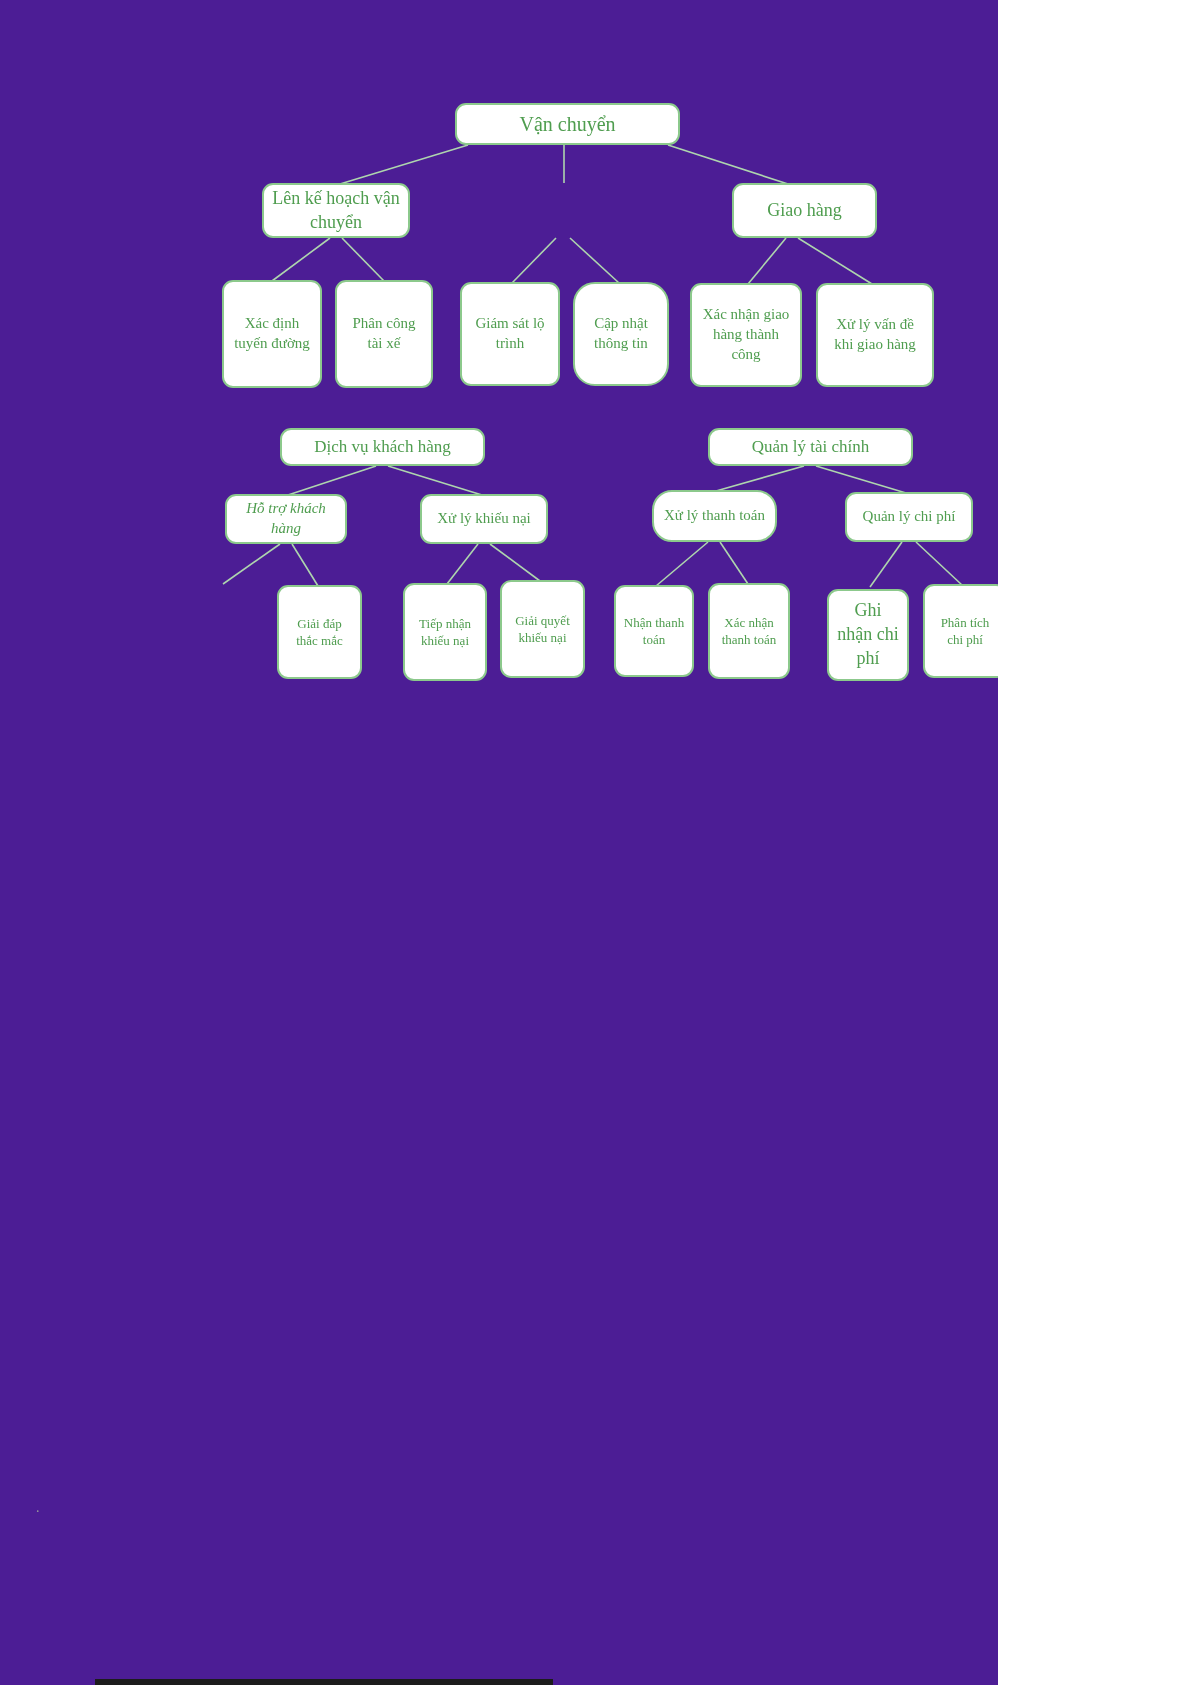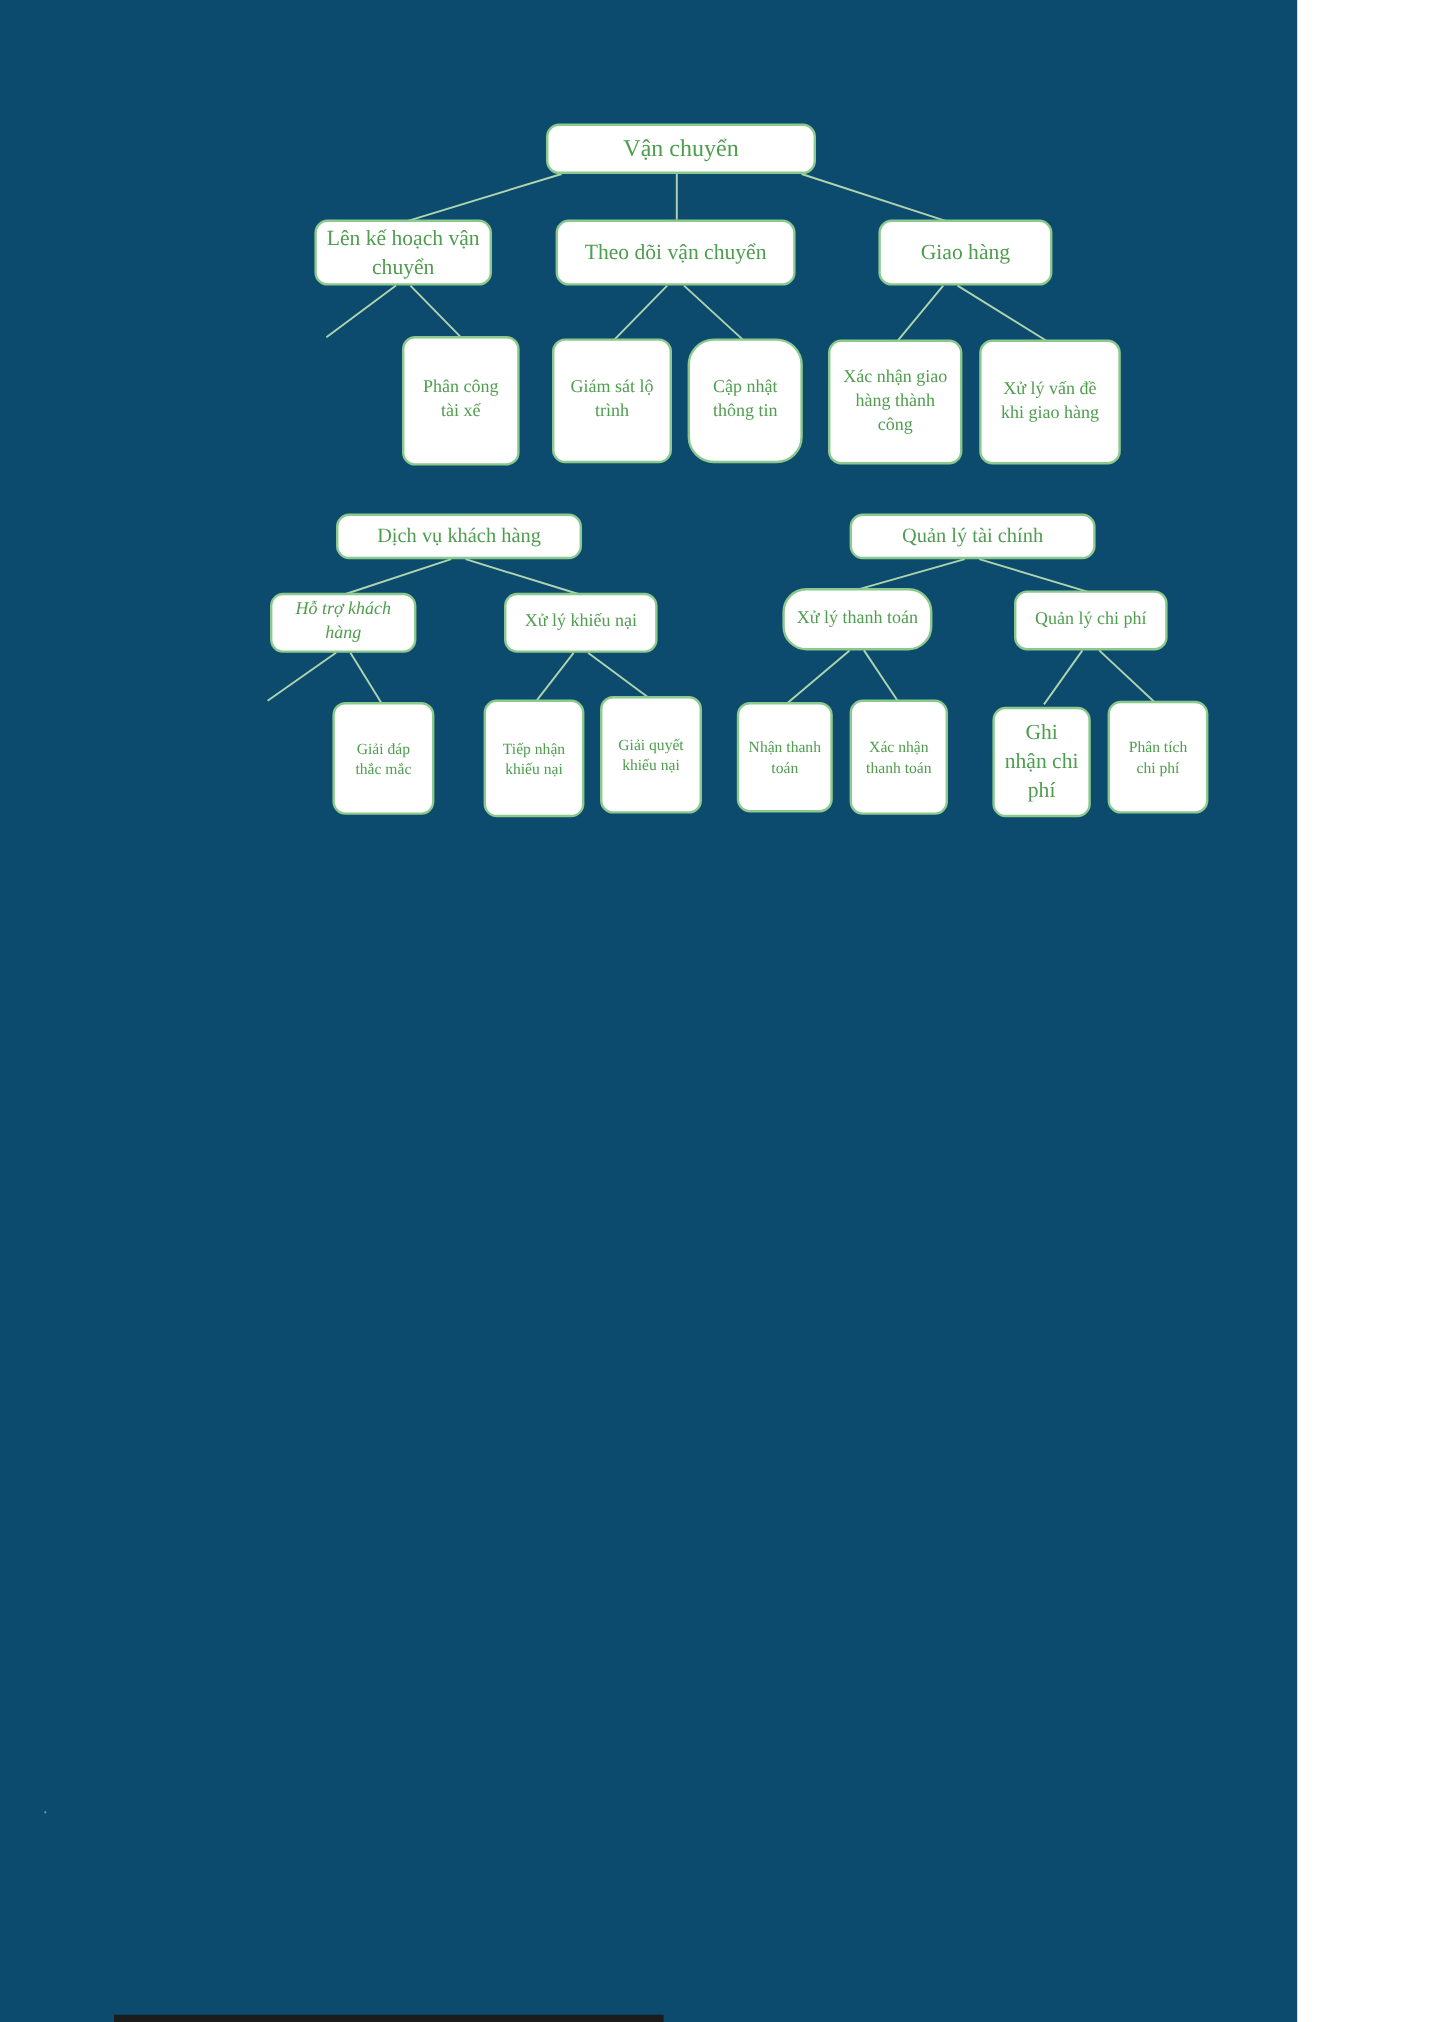--- a/index.html
+++ b/index.html
@@ -4,22 +4,22 @@
 <style>
   :root{
     --border:#8cc98c;
     --text:#4f9d4f;
     --connector:#aed5ae;
     --footer:#1c1c1c;
   }
   html,body{margin:0;padding:0;background:#ffffff;}
   .canvas{
     position:relative;
-    width:1081px;height:1685px;
-    background:#0c4a6e;
+    width:998px;height:1685px;
+    background:#4c1d95;
     font-family:"Liberation Serif", serif;
     overflow:hidden;
   }
   svg.connectors{
     position:absolute;left:0;top:0;
     pointer-events:none;
   }
   svg.connectors line{stroke:var(--connector);stroke-width:1.6;}
   .node{
     position:absolute;
@@ -99,22 +99,22 @@
     <line x1="804" y1="466" x2="716" y2="491"></line>
     <line x1="816" y1="466" x2="906" y2="493"></line>
     <line x1="708" y1="542" x2="656" y2="586"></line>
     <line x1="720" y1="542" x2="748" y2="584"></line>
     <line x1="902" y1="542" x2="870" y2="587"></line>
     <line x1="916" y1="542" x2="962" y2="585"></line>
   </svg>
 
   <div class="node" id="n1">Vận chuyển</div>
   <div class="node" id="n2">Lên kế hoạch vận chuyển</div>
-  <div class="node" id="n3">Theo dõi vận chuyển</div>
   <div class="node" id="n4">Giao hàng</div>
+  <div class="node" id="n5">Xác định tuyến đường</div>
   <div class="node" id="n6">Phân công tài xế</div>
   <div class="node" id="n7">Giám sát lộ trình</div>
   <div class="node" id="n8">Cập nhật thông tin</div>
   <div class="node" id="n9">Xác nhận giao hàng thành công</div>
   <div class="node" id="n10">Xử lý vấn đề khi giao hàng</div>
 
   <div class="node" id="n11">Dịch vụ khách hàng</div>
   <div class="node" id="n12">Hỗ trợ khách hàng</div>
   <div class="node" id="n13">Xử lý khiếu nại</div>
   <div class="node" id="n15">Giải đáp thắc mắc</div>

